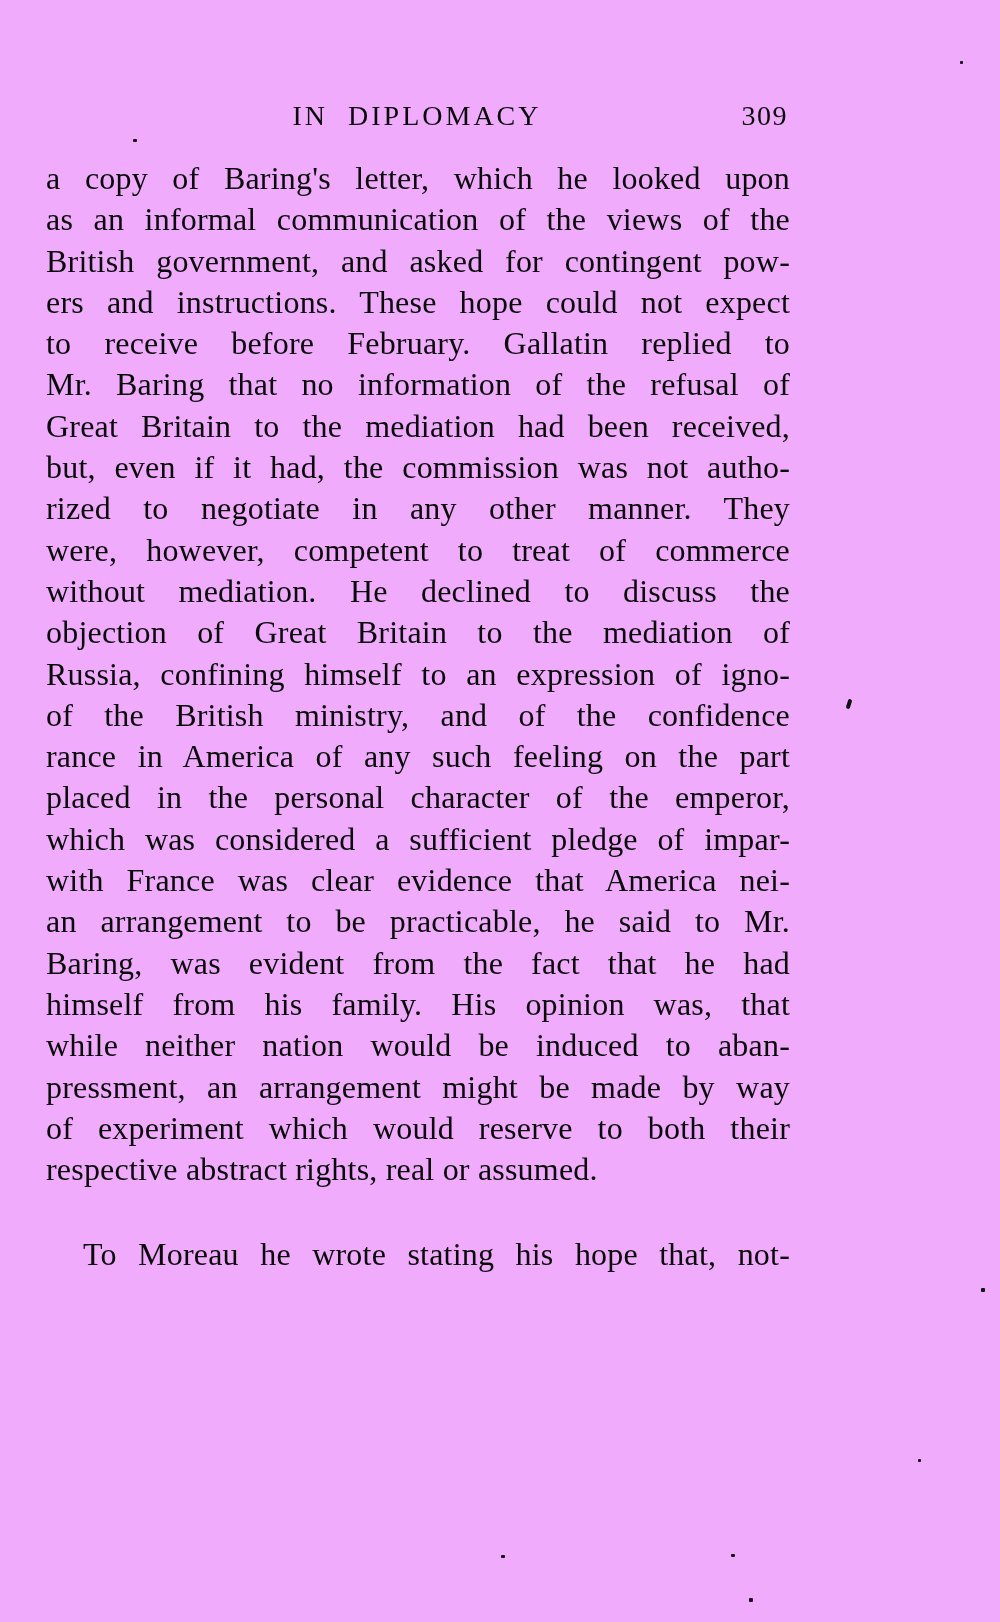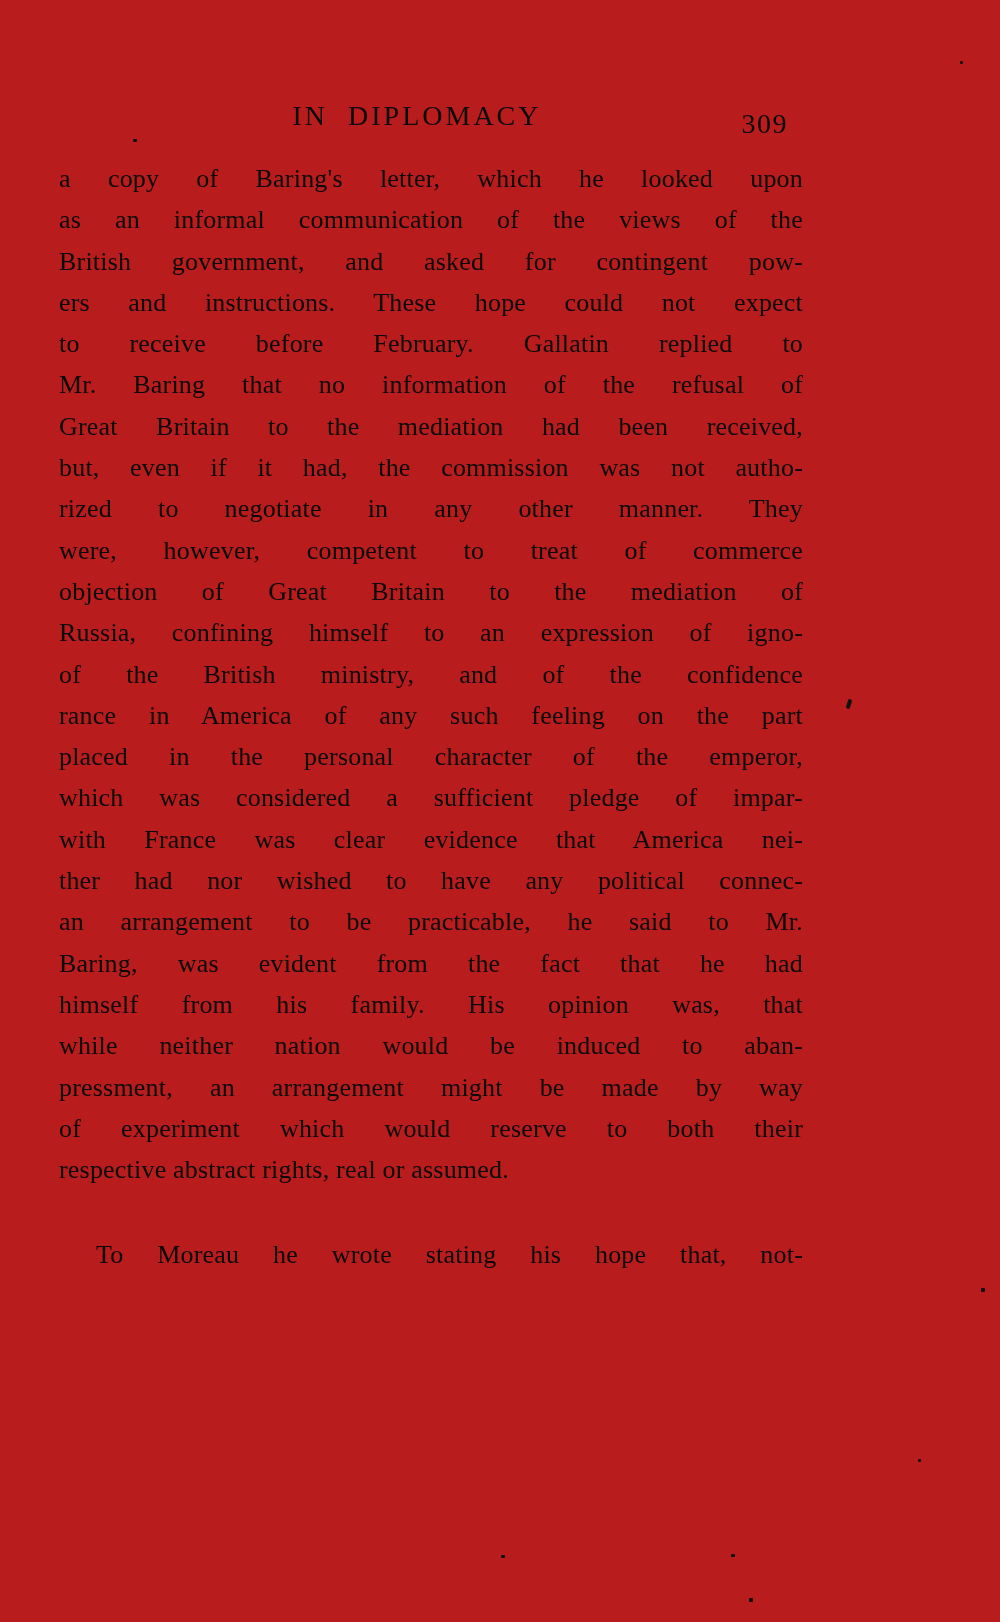--- a/index.html
+++ b/index.html
@@ -11,21 +11,21 @@
     width: 1000px;
     height: 1622px;
     position: relative;
     font-family: "Liberation Serif", "DejaVu Serif", serif;
     color: #0a0a0a;
     overflow: hidden;
   }
   .page {
     position: absolute;
     inset: 0;
-    background: #b91c1c;
+    background: #f0abfc;
   }
   .header-row {
     position: absolute;
     left: 46px;
     top: 101px;
     width: 742px;
     height: 34px;
     line-height: 30px;
   }
   .running-title {
@@ -34,30 +34,30 @@
     right: 0;
     text-align: center;
     font-size: 28px;
     letter-spacing: 3px;
     word-spacing: 10px;
     white-space: nowrap;
   }
   .page-number {
     position: absolute;
     right: 0;
-    top: 8px;
+    top: 0;
     font-size: 28px;
     letter-spacing: 1.5px;
   }
   .text-block {
     position: absolute;
-    left: 59px;
+    left: 46px;
     top: 158px;
     width: 744px;
-    font-size: 26px;
+    font-size: 32px;
     line-height: 41.3px;
     letter-spacing: 0.2px;
   }
   .line {
     text-align: justify;
     text-align-last: justify;
     white-space: normal;
     height: 41.3px;
     overflow: hidden;
   }
@@ -99,28 +99,28 @@
     <div class="line">a copy of Baring's letter, which he looked upon</div>
     <div class="line">as an informal communication of the views of the</div>
     <div class="line">British government, and asked for contingent pow-</div>
     <div class="line">ers and instructions. These hope could not expect</div>
     <div class="line">to receive before February. Gallatin replied to</div>
     <div class="line">Mr. Baring that no information of the refusal of</div>
     <div class="line">Great Britain to the mediation had been received,</div>
     <div class="line">but, even if it had, the commission was not autho-</div>
     <div class="line">rized to negotiate in any other manner. They</div>
     <div class="line">were, however, competent to treat of commerce</div>
+    <div class="line">without mediation. He declined to discuss the</div>
     <div class="line">objection of Great Britain to the mediation of</div>
     <div class="line">Russia, confining himself to an expression of igno-</div>
     <div class="line">of the British ministry, and of the confidence</div>
     <div class="line">rance in America of any such feeling on the part</div>
     <div class="line">placed in the personal character of the emperor,</div>
     <div class="line">which was considered a sufficient pledge of impar-</div>
     <div class="line">with France was clear evidence that America nei-</div>
-    <div class="line">ther had nor wished to have any political connec-</div>
     <div class="line">an arrangement to be practicable, he said to Mr.</div>
     <div class="line">Baring, was evident from the fact that he had</div>
     <div class="line">himself from his family. His opinion was, that</div>
     <div class="line">while neither nation would be induced to aban-</div>
     <div class="line">pressment, an arrangement might be made by way</div>
     <div class="line">of experiment which would reserve to both their</div>
     <div class="line align-left">respective abstract rights, real or assumed.</div>
     <div class="line indent">To Moreau he wrote stating his hope that, not-</div>
   </div>
 

